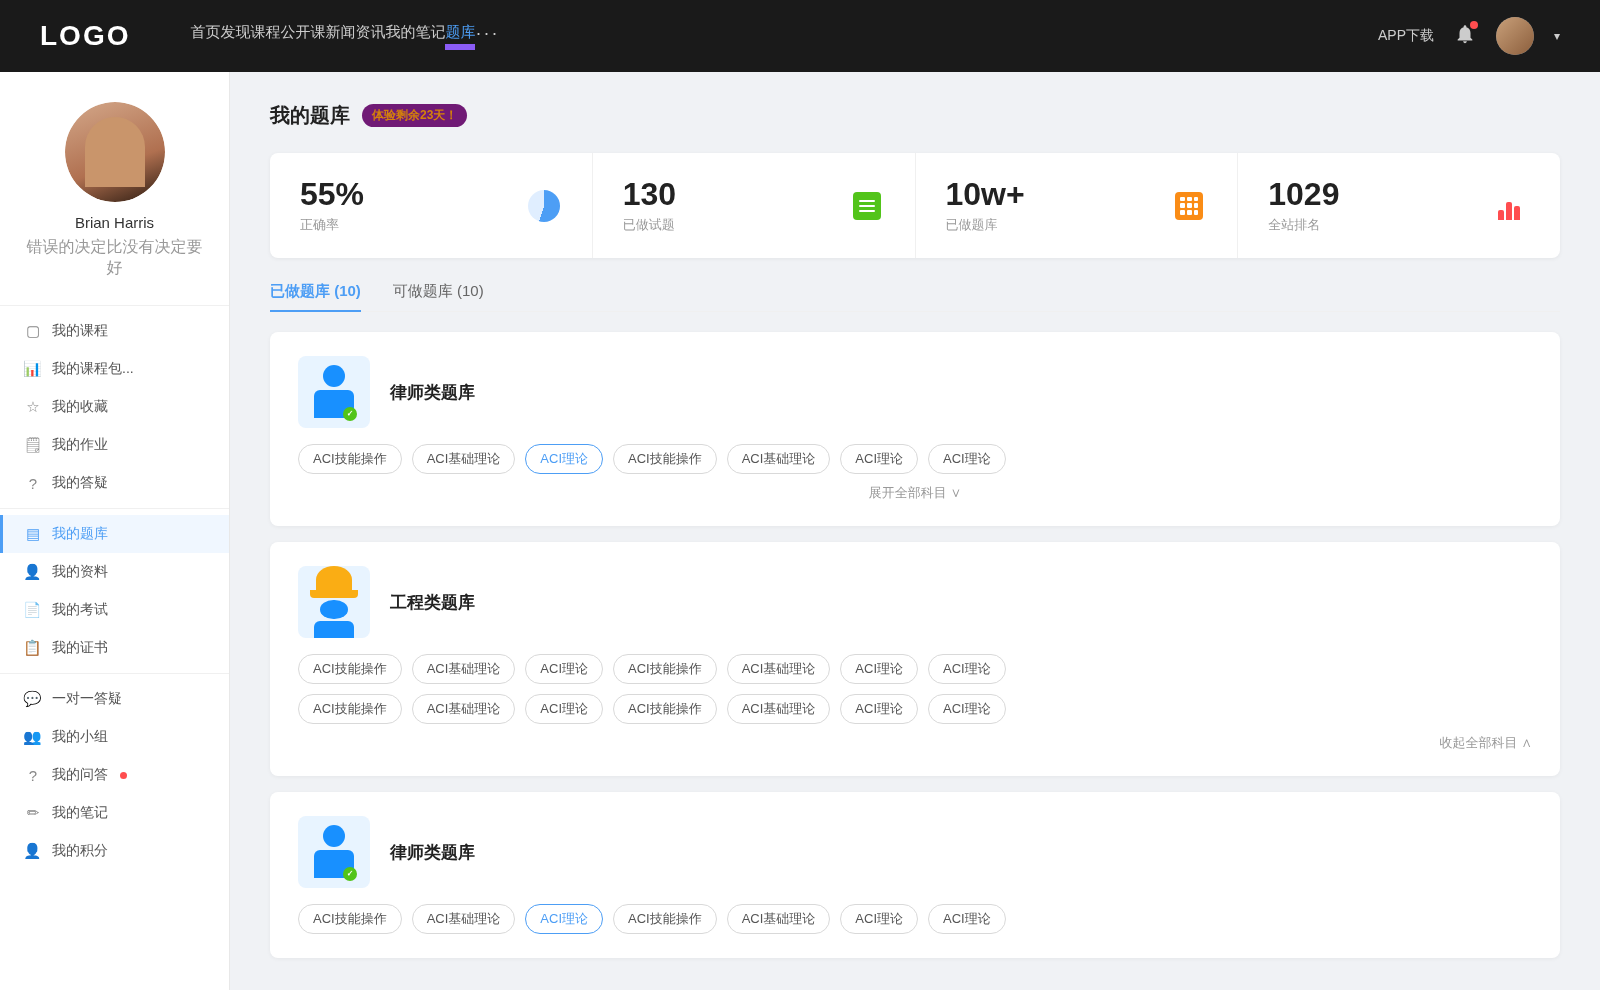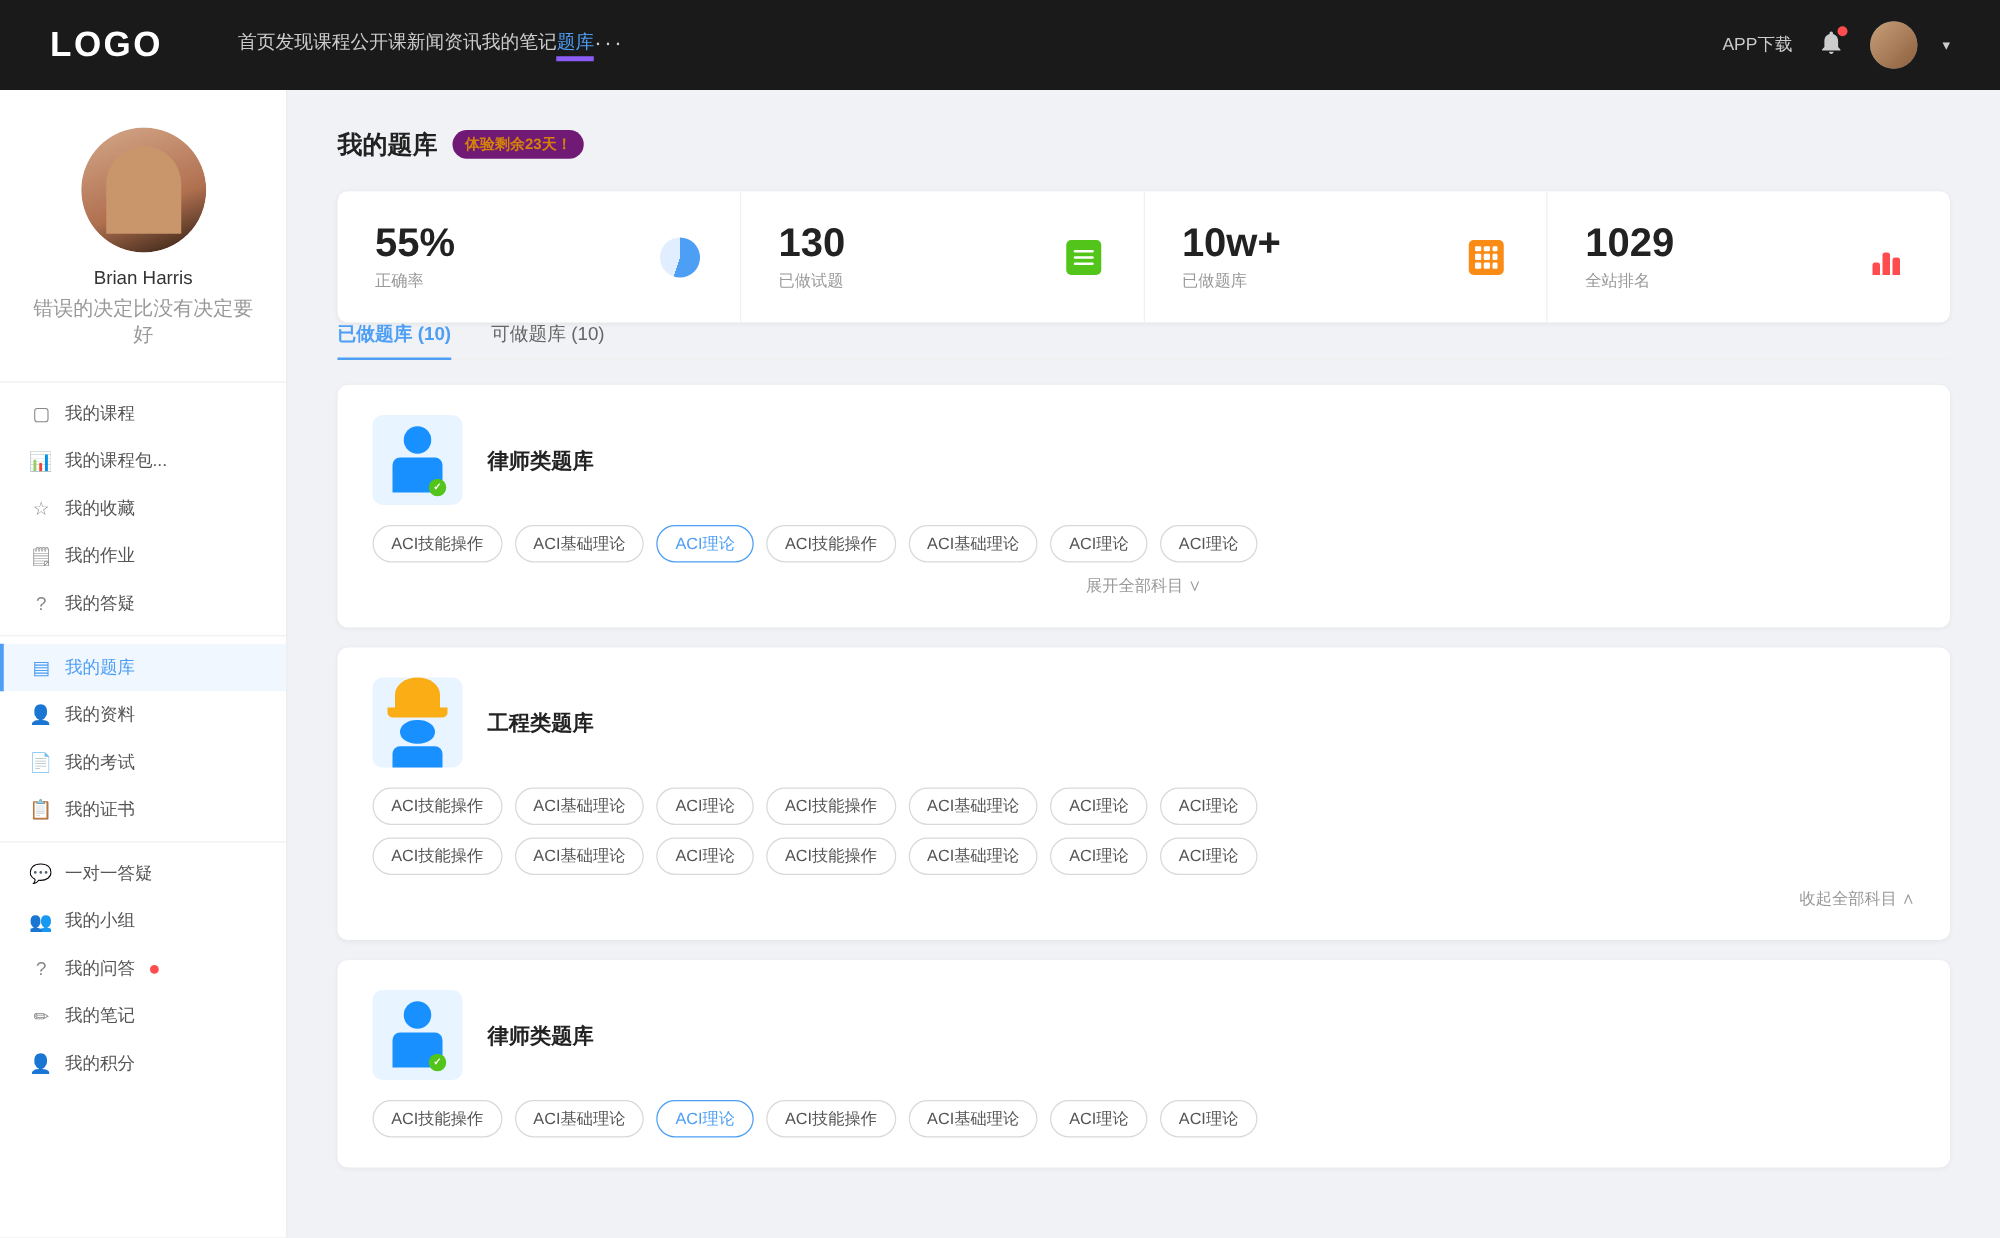--- a/index.html
+++ b/index.html
@@ -28,21 +28,21 @@
       flex: 1;
     }
     .navbar-nav a {
       color: #ccc;
       text-decoration: none;
       font-size: 15px;
       cursor: pointer;
     }
     .navbar-nav a.active {
       color: #4d9ef5;
-      border-bottom: 4px solid #8b5cf6;
+      border-bottom: 6px solid #8b5cf6;
       padding-bottom: 2px;
     }
     .navbar-nav .more { color: #ccc; font-size: 18px; letter-spacing: 2px; }
     .navbar-right {
       display: flex;
       align-items: center;
       gap: 20px;
     }
     .navbar-app { color: #ccc; font-size: 14px; cursor: pointer; }
     .navbar-bell { position: relative; cursor: pointer; }
@@ -196,20 +196,21 @@
       border-radius: 12px;
       font-weight: 700;
     }
 
     
     .stats-row {
       display: flex;
       gap: 0;
       background: #fff;
       border-radius: 8px;
+      margin-bottom: 24px;
       overflow: hidden;
       box-shadow: 0 1px 4px rgba(0,0,0,0.06);
     }
     .stat-item {
       flex: 1;
       padding: 24px 30px;
       border-right: 1px solid #f0f0f0;
       display: flex;
       align-items: center;
       gap: 16px;

